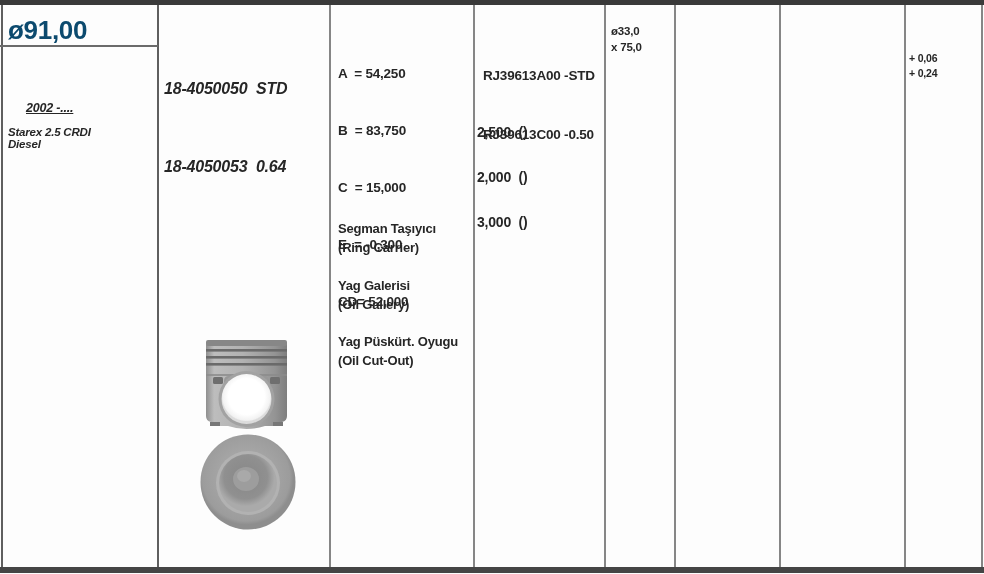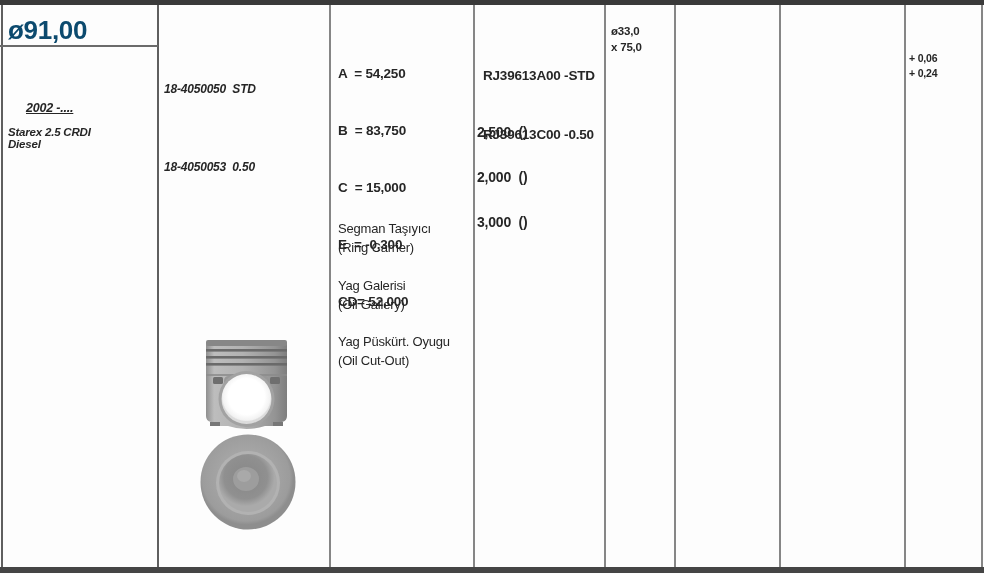--- a/index.html
+++ b/index.html
@@ -14,25 +14,25 @@
   .vline.dark{background:#5f5f5f;}
   .hline-col1{position:absolute;left:0;top:45px;width:158px;height:2px;background:#6b6b6b;}
 
   
   .diameter{position:absolute;left:8px;top:15px;font-size:26px;font-weight:800;letter-spacing:-.3px;color:#0c4a6e;}
   .engine{position:absolute;left:8px;top:55px;font-size:12.5px;font-weight:700;line-height:14px;letter-spacing:-.2px;}
   .years{position:absolute;left:26px;top:101px;font-size:12.5px;font-weight:700;font-style:italic;text-decoration:underline;letter-spacing:-.2px;}
   .models{position:absolute;left:8px;top:127px;font-size:11.5px;font-weight:700;font-style:italic;line-height:11.5px;letter-spacing:-.2px;}
 
   
-  .partnos{position:absolute;left:164px;top:24px;font-size:12px;font-weight:700;font-style:italic;line-height:26px;white-space:pre;letter-spacing:-.2px;}
+  .partnos{position:absolute;left:164px;top:24px;font-size:16px;font-weight:700;font-style:italic;line-height:26px;white-space:pre;letter-spacing:-.2px;}
 
   
   .dims{position:absolute;left:338px;top:26px;font-size:13.5px;font-weight:700;line-height:19px;white-space:pre;letter-spacing:-.2px;}
-  .features{position:absolute;left:338px;font-size:13px;font-weight:400;line-height:19px;letter-spacing:-.2px;}
+  .features{position:absolute;left:338px;font-size:13px;font-weight:700;line-height:19px;letter-spacing:-.2px;}
   .feat-1{top:219px;}.feat-2{top:276px;}.feat-3{top:332px;}
 
   
   .oems{position:absolute;left:483px;top:27px;font-size:13.5px;font-weight:700;line-height:19.5px;white-space:pre;letter-spacing:-.2px;}
   .rings{position:absolute;left:477px;top:95px;font-size:14px;font-weight:700;line-height:15px;white-space:pre;letter-spacing:-.2px;}
 
   
   .pin{position:absolute;left:611px;top:23px;font-size:11.5px;font-weight:700;line-height:16px;letter-spacing:-.2px;}
 
   
@@ -62,21 +62,21 @@
 
   <div class="diameter">ø91,00</div>
   <div class="years">2002 -....</div>
   <div class="models">
     <div>Starex 2.5 CRDI</div>
     <div>Diesel</div>
   </div>
 
   <div class="partnos">
     <div>18-4050050  STD</div>
-    <div>18-4050053  0.50</div>
+    <div>18-4050053  0.64</div>
   </div>
 
   <svg class="piston-side" viewBox="0 0 101 96">
     <defs>
       <linearGradient id="gBody" x1="0" y1="0" x2="1" y2="0">
         <stop offset="0" stop-color="#8f8f8f"></stop>
         <stop offset="0.10" stop-color="#bdbdbd"></stop>
         <stop offset="0.45" stop-color="#b2b2b2"></stop>
         <stop offset="0.85" stop-color="#949494"></stop>
         <stop offset="1" stop-color="#7e7e7e"></stop>

